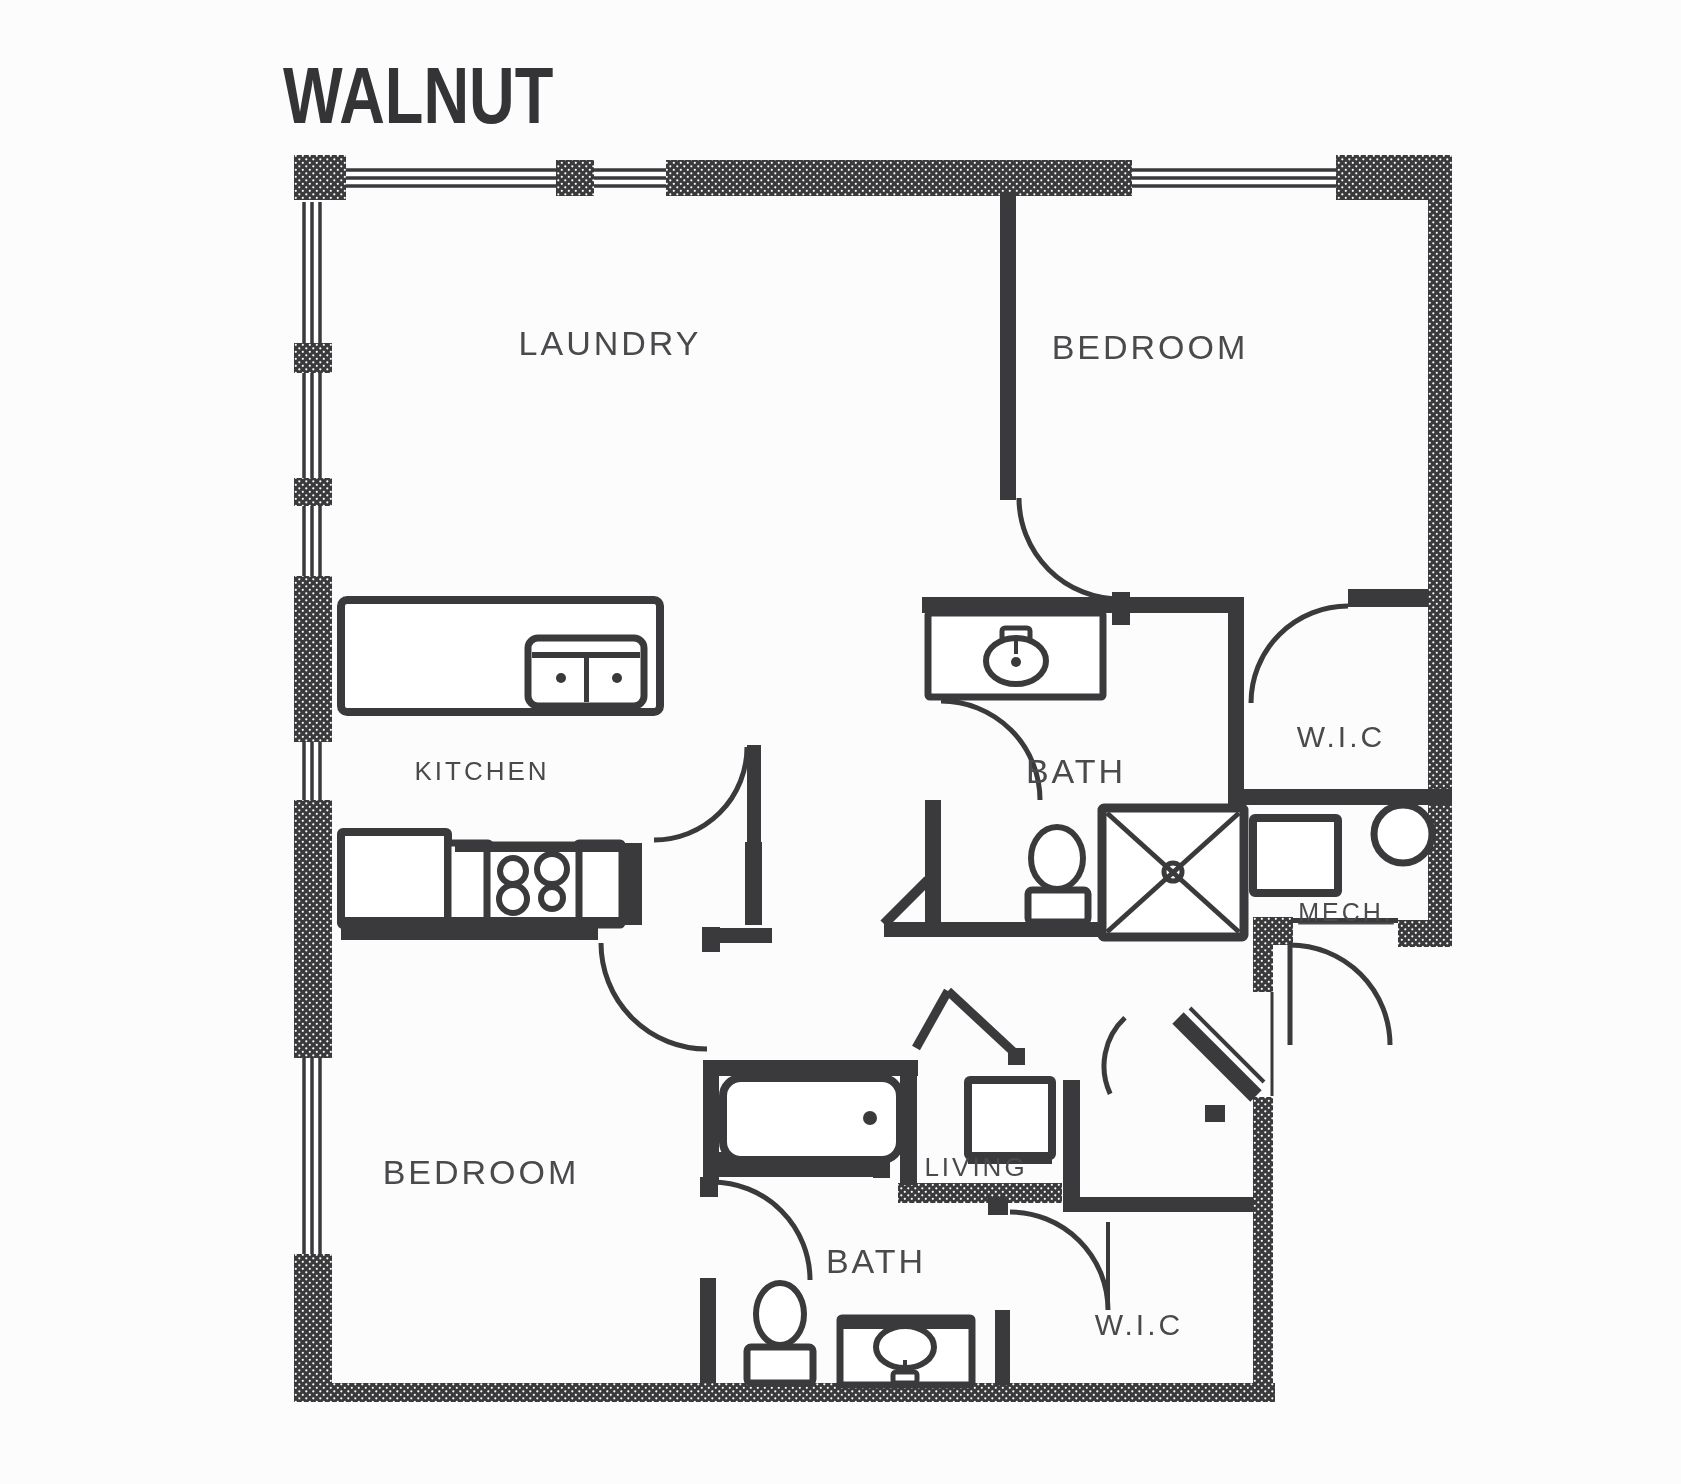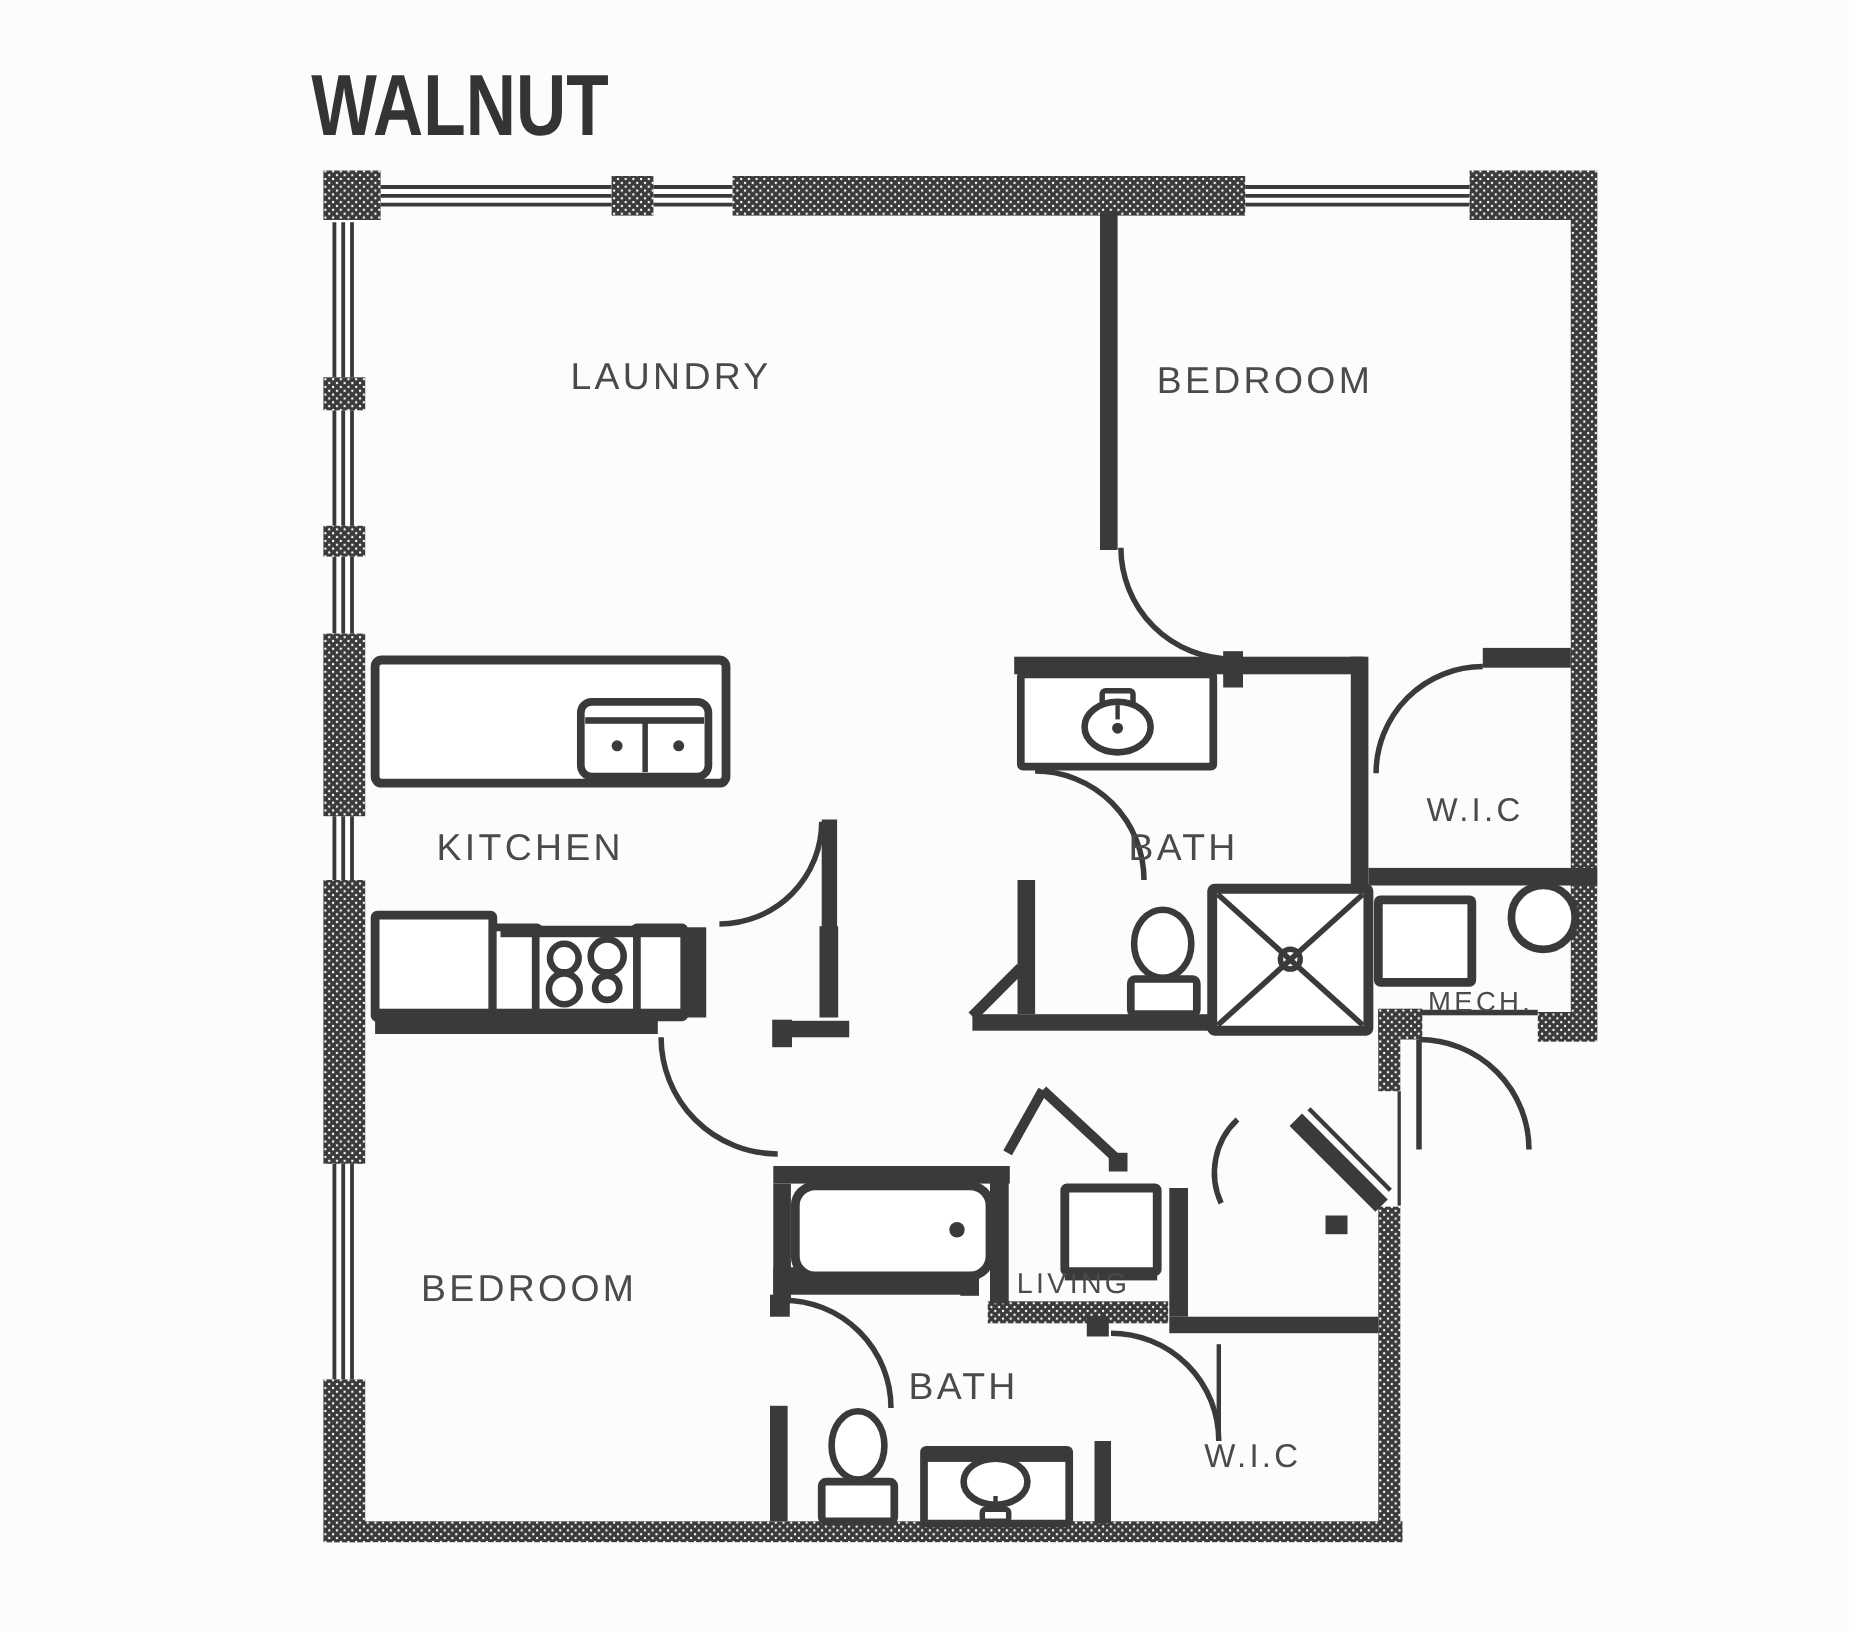--- a/index.html
+++ b/index.html
@@ -157,22 +157,22 @@
       <path d="M 654 840 A 93 93 0 0 0 747 747" fill="none" stroke="#3a3a3c" stroke-width="5"></path>
       <path d="M 601 943 A 106 106 0 0 0 707 1049" fill="none" stroke="#3a3a3c" stroke-width="5"></path>
       <path d="M 1290 945 A 100 100 0 0 1 1390 1045" fill="none" stroke="#3a3a3c" stroke-width="5"></path>
       <path d="M 712 1182 A 98 98 0 0 1 810 1280" fill="none" stroke="#3a3a3c" stroke-width="5"></path>
       <path d="M 1010 1212 A 98 98 0 0 1 1108 1310" fill="none" stroke="#3a3a3c" stroke-width="5"></path>
       <path d="M 1124.9881082358752 1017.7306556931347 A 66 66 0 0 0 1110.1836860555811 1093.892805274886" fill="none" stroke="#3a3a3c" stroke-width="5"></path>
     </svg>
   <div id="labels">
       <div class="room-label" style="left: 610px; top: 343px; font-size: 34px;">LAUNDRY</div>
       <div class="room-label" style="left: 1150px; top: 347px; font-size: 34px;">BEDROOM</div>
-      <div class="room-label" style="left: 482px; top: 771px; font-size: 34px;">KITCHEN</div>
+      <div class="room-label" style="left: 482px; top: 771px; font-size: 26px;">KITCHEN</div>
       <div class="room-label" style="left: 1076px; top: 771px; font-size: 34px;">BATH</div>
       <div class="room-label" style="left: 1341px; top: 737px; font-size: 30px;">W.I.C</div>
-      <div class="room-label" style="left: 1346px; top: 912px; font-size: 25px;">MECH.</div>
+      <div class="room-label" style="left: 1346px; top: 912px; font-size: 25px; text-decoration: underline;">MECH.</div>
       <div class="room-label" style="left: 481px; top: 1172px; font-size: 34px;">BEDROOM</div>
       <div class="room-label" style="left: 976px; top: 1167px; font-size: 26px;">LIVING</div>
       <div class="room-label" style="left: 876px; top: 1261px; font-size: 34px;">BATH</div>
       <div class="room-label" style="left: 1139px; top: 1325px; font-size: 30px;">W.I.C</div>
     </div>
 </div>
 
 </body></html>

